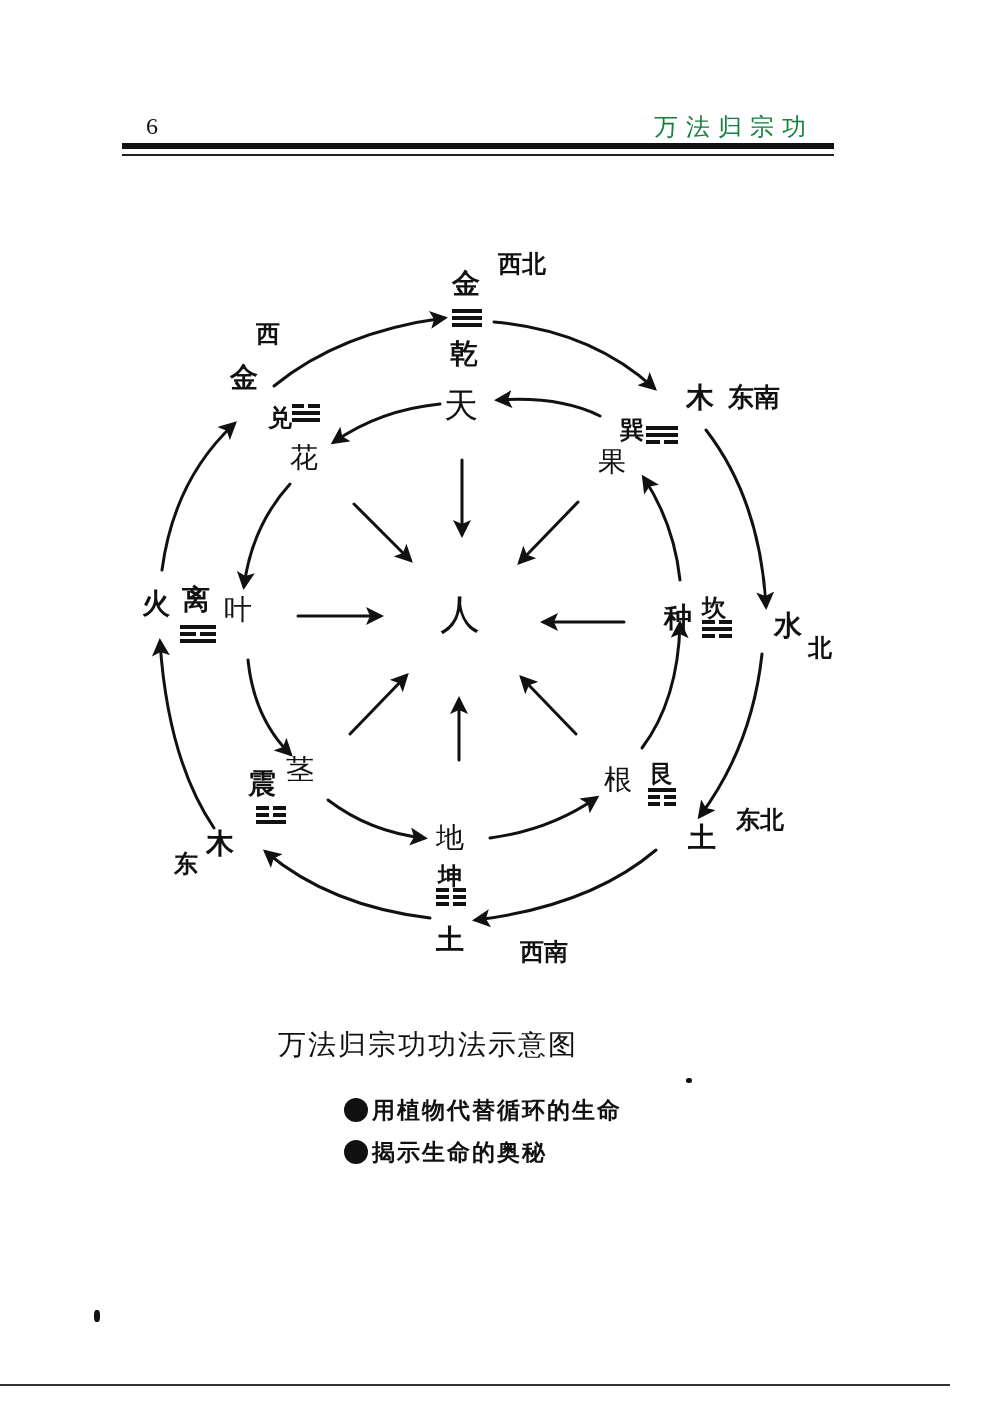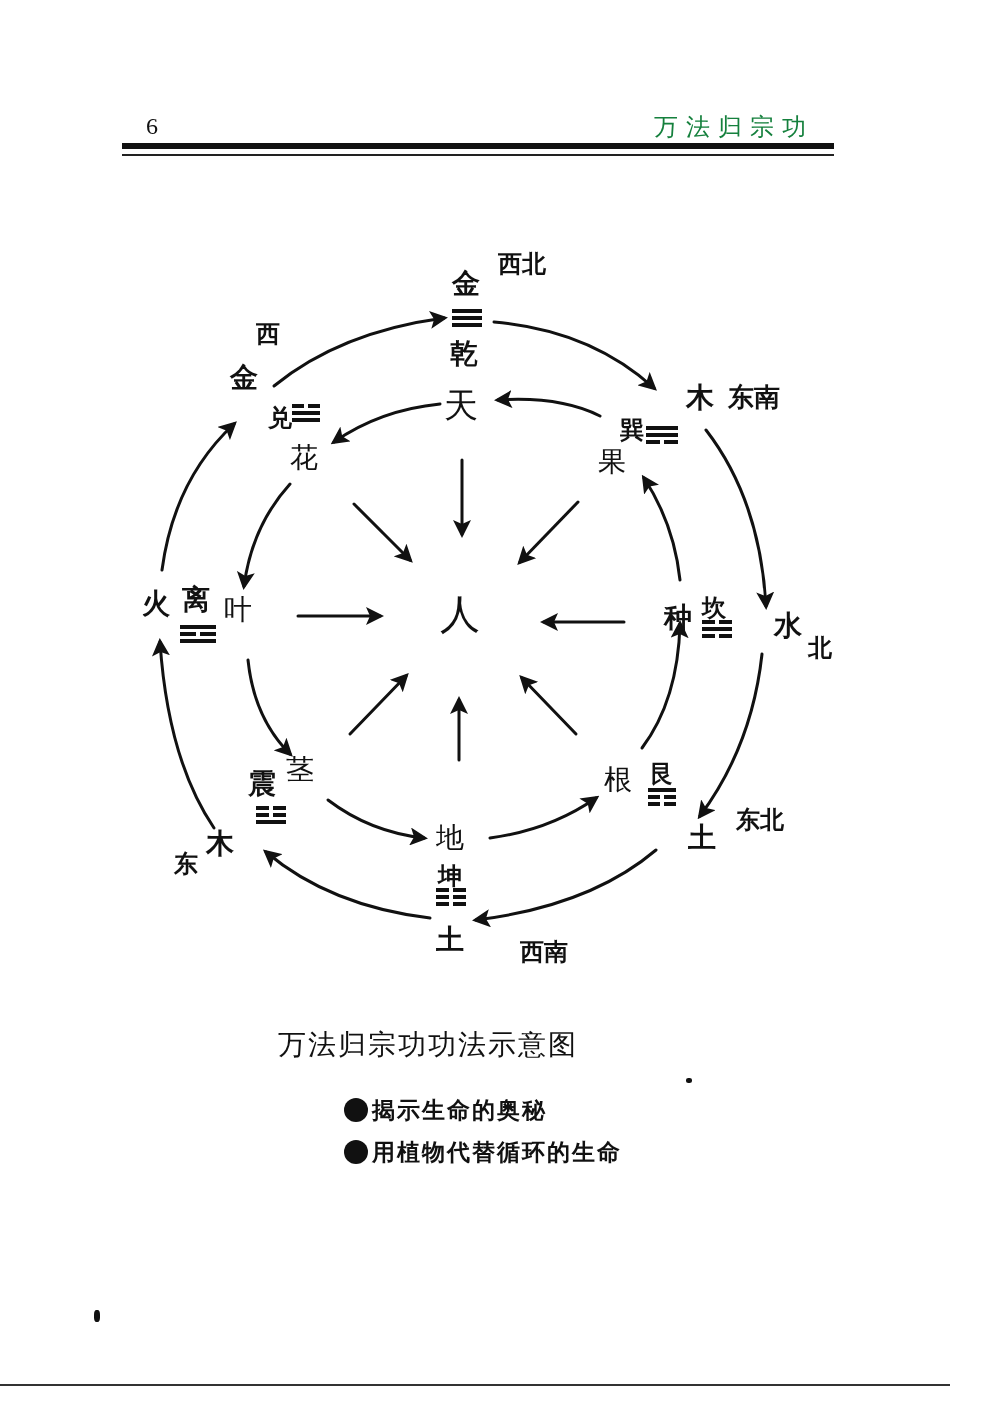--- a/index.html
+++ b/index.html
@@ -213,23 +213,23 @@
     </div>
 </div>
 <div class="lbl mid" style="left:436px;top:926px;">土</div>
 <div class="lbl sm" style="left:488px;top:940px;margin-left:32px;">西南</div>
 
 <div class="caption">万法归宗功功法示意图</div>
 
 <div class="bullets">
   <div class="bullet">
     <span class="dot"></span>
-    <span>揭示生命的奥秘</span>
+    <span>用植物代替循环的生命</span>
   </div>
   <div class="bullet">
     <span class="dot"></span>
-    <span>用植物代替循环的生命</span>
+    <span>揭示生命的奥秘</span>
   </div>
 </div>
 
 <div class="speck" style="left:686px;top:1078px;width:6px;height:5px;"></div>
 <div class="speck" style="left:94px;top:1310px;width:6px;height:12px;"></div>
 <div class="bottom-rule"></div>
 
 </body></html>

